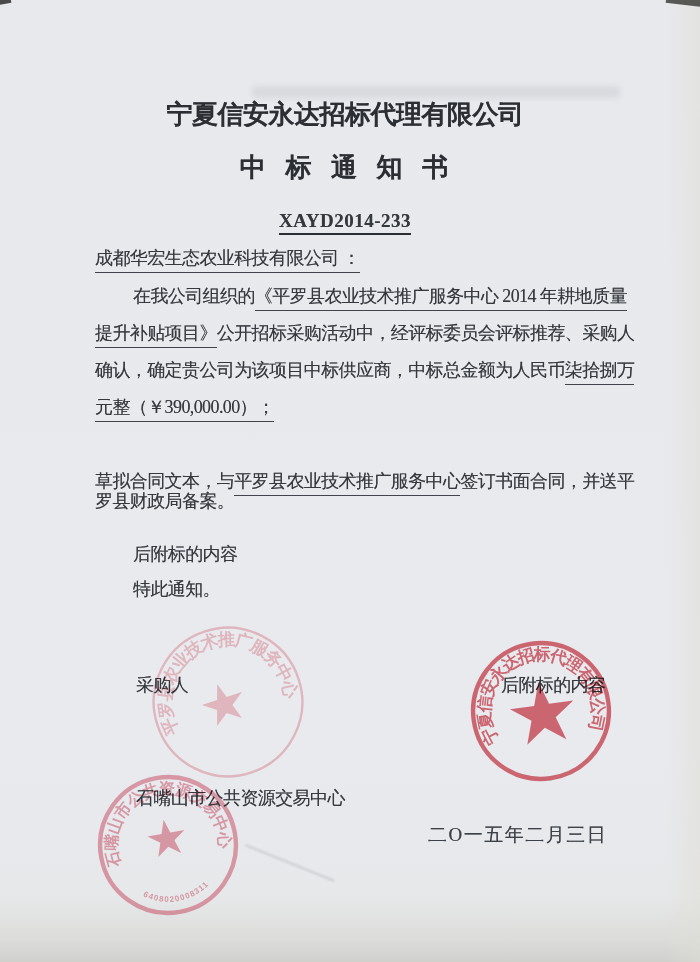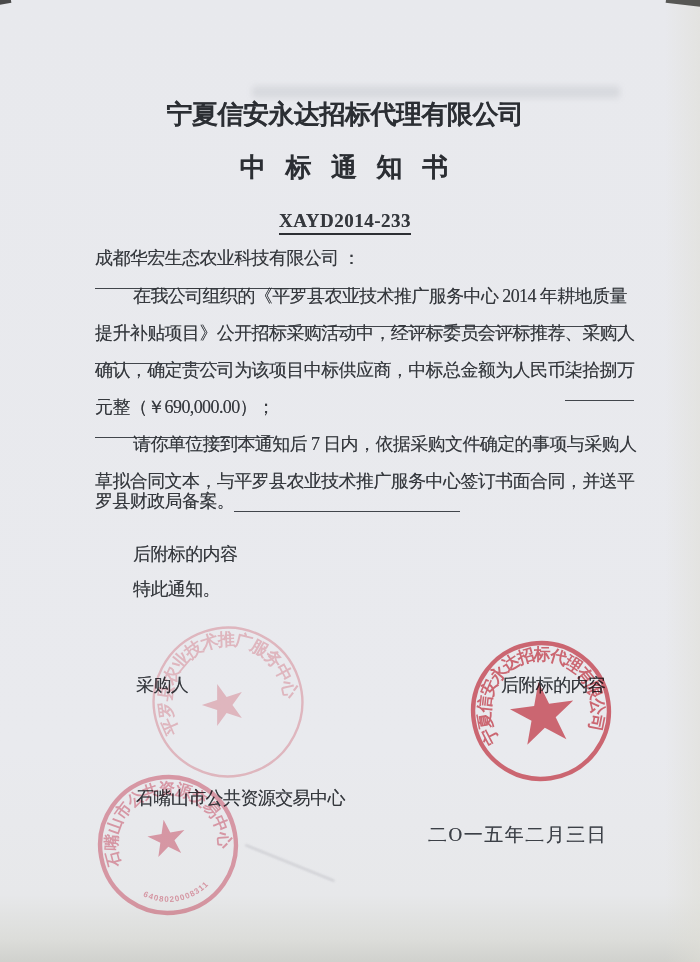--- a/index.html
+++ b/index.html
@@ -6,21 +6,21 @@
   .page{
     position:relative;width:700px;height:962px;overflow:hidden;
     background:
       linear-gradient(90deg, rgba(230,230,226,0) 0%, rgba(230,230,226,0) 95%, rgba(223,222,214,.55) 100%),
       linear-gradient(180deg, #e8e9ed 0%, #e9eaee 78%, #e7e8ea 93%, #dcddda 97.6%, #d0d1cd 100%);
     font-family:"Liberation Serif","DejaVu Serif",serif;
     color:#35383d;
   }
   .line{position:absolute;line-height:1;white-space:nowrap;font-size:18px;letter-spacing:-0.6px;
         text-shadow:0 0 .6px rgba(42,46,52,.55);}
-  .u{border-bottom:1.6px solid #41454b;padding-bottom:20px;}
+  .u{border-bottom:1.6px solid #41454b;padding-bottom:4px;}
   .center-row{left:0;right:10px;text-align:center;letter-spacing:0;}
   .company-title{top:101px;font-size:26px;font-weight:bold;letter-spacing:-0.5px;
                  font-family:"Liberation Sans","DejaVu Sans",sans-serif;color:#2b2e33;}
   .doc-title{top:156px;font-size:26px;font-weight:bold;letter-spacing:2px;
              font-family:Liberation Mono, monospace;color:#2b2e33;}
   .doc-number{top:211px;font-size:19px;font-weight:bold;letter-spacing:.5px;}
   .doc-number span{border-bottom:2px solid #2c2f34;padding-bottom:2px;}
   .footer-label{font-size:18px;margin-left:41px;}
   .date-line{font-size:19px;letter-spacing:1.5px;color:#3c4047;}
   .stamp{position:absolute;mix-blend-mode:multiply;}
@@ -60,26 +60,23 @@
 
   <div class="line" style="top:361px;left:95px;">
     <span>确认，确定贵公司为该项目中标供应商，中标总金额为人民币</span><span class="u">柒拾捌万</span>
   </div>
 
   <div class="line" style="top:324px;left:95px;">
     <span class="u">提升补贴项目》</span><span>公开招标采购活动中，经评标委员会评标推荐、采购人</span>
   </div>
 
   <div class="line" style="top:398px;left:95px;">
-    <span class="u">元整（￥690,000.00）；</span>
+    <span class="u">元整（￥390,000.00）；</span>
   </div>
 
-  <div class="line" style="top:435px;left:133px;">
-    <span>请你单位接到本通知后 </span><span class="u">7</span><span> 日内，依据采购文件确定的事项与采购人</span>
-  </div>
 
   <div class="line" style="top:472px;left:95px;">
     <span>草拟合同文本，与</span><span class="u">平罗县农业技术推广服务中心</span><span>签订书面合同，并送平</span>
   </div>
 
   <div class="line" style="top:492px;left:95px;">罗县财政局备案。</div>
 
   <div class="line" style="top:545px;left:133px;text-align:right;">后附标的内容</div>
 
   <div class="line" style="top:580px;left:133px;">特此通知。</div>

